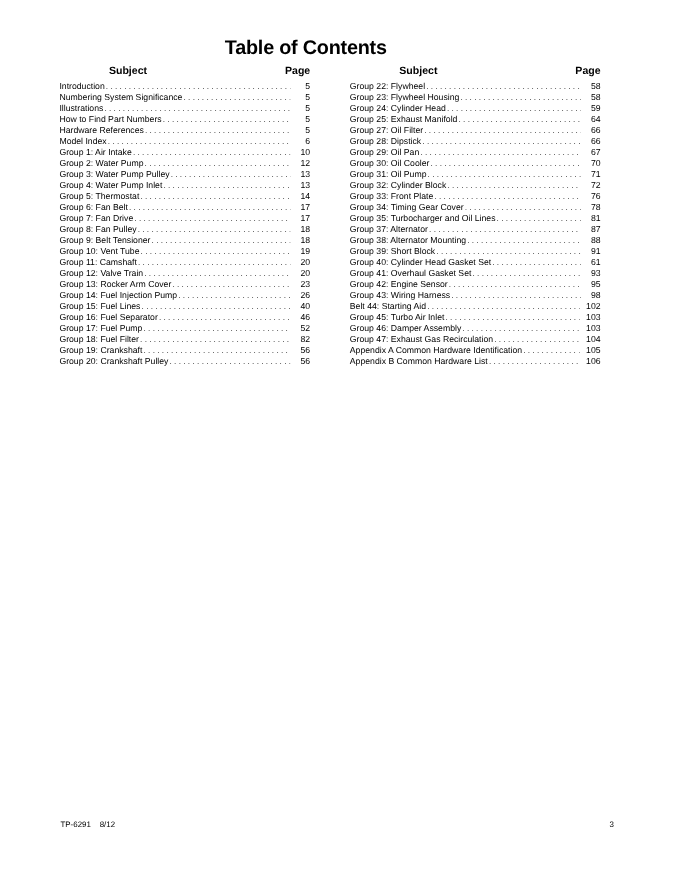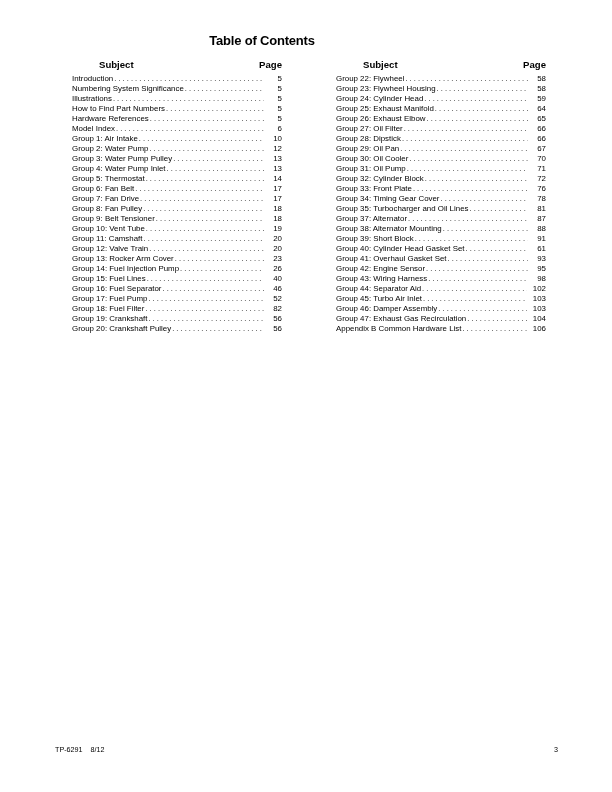--- a/index.html
+++ b/index.html
@@ -1,26 +1,26 @@
 <!DOCTYPE html>
 <html><head>
 <meta charset="utf-8">
 <style>
   html, body { margin: 0; padding: 0; background: #ffffff; }
   body { width: 612px; height: 792px; position: relative; overflow: hidden;
          font-family: "Liberation Sans", sans-serif; color: #000; }
-  .title { position: absolute; top: 33px; left: 0; width: 524px; text-align: center;
-           font-size: 13px; font-weight: bold; letter-spacing: -0.2px; }
+  .title { position: absolute; top: 33px; left: 16px; width: 524px; text-align: center;
+           font-size: 18px; font-weight: bold; letter-spacing: -0.2px; }
   .col { position: absolute; top: 59px; }
   .col.left { left: 54px; width: 228px; }
   .col.right { left: 318px; width: 228px; }
   .col-header { display: flex; justify-content: space-between; font-weight: bold;
                 font-size: 9.6px; height: 15px; line-height: 11px; margin-left: 45px; }
   .row { display: flex; align-items: flex-start; height: 10px; line-height: 10px;
-         font-size: 7.9px; white-space: nowrap; margin-left: 18px; }
+         font-size: 7.9px; white-space: nowrap; }
   .row .subj { flex: 0 0 auto; }
   .row .dots { flex: 1 1 auto; overflow: hidden; margin: 0 6px 0 1px;
                color: #000; letter-spacing: 1.9px; font-size: 7.5px; }
   .row .dots::before { content: ". . . . . . . . . . . . . . . . . . . . . . . . . . . . . . . . . . . . . . . . . . . . . . . . . . . . . . . . . ."; letter-spacing: 0; }
   .row .pg { flex: 0 0 auto; text-align: right; min-width: 12px; }
   .footer-left { position: absolute; top: 745px; left: 55px; font-size: 7.2px; }
   .footer-left span + span { margin-left: 8px; text-align: center; }
   .footer-right { position: absolute; top: 745px; right: 54px; font-size: 7.2px; }
 </style>
 </head>
@@ -187,25 +187,20 @@
         <span class="subj">Group 24:  Cylinder Head</span>
         <span class="dots"></span>
         <span class="pg">59</span>
       </div>
       <div class="row">
         <span class="subj">Group 25:  Exhaust Manifold</span>
         <span class="dots"></span>
         <span class="pg">64</span>
       </div>
       <div class="row">
-        <span class="subj">Group 26:  Exhaust Elbow</span>
-        <span class="dots"></span>
-        <span class="pg">65</span>
-      </div>
-      <div class="row">
         <span class="subj">Group 27:  Oil Filter</span>
         <span class="dots"></span>
         <span class="pg">66</span>
       </div>
       <div class="row">
         <span class="subj">Group 28:  Dipstick</span>
         <span class="dots"></span>
         <span class="pg">66</span>
       </div>
       <div class="row">
@@ -272,38 +267,43 @@
         <span class="subj">Group 42:  Engine Sensor</span>
         <span class="dots"></span>
         <span class="pg">95</span>
       </div>
       <div class="row">
         <span class="subj">Group 43:  Wiring Harness</span>
         <span class="dots"></span>
         <span class="pg">98</span>
       </div>
       <div class="row">
-        <span class="subj">Group 44:  Separator Aid</span>
+        <span class="subj">Belt 44:  Starting Aid</span>
         <span class="dots"></span>
         <span class="pg">102</span>
       </div>
       <div class="row">
         <span class="subj">Group 45:  Turbo Air Inlet</span>
         <span class="dots"></span>
         <span class="pg">103</span>
       </div>
       <div class="row">
         <span class="subj">Group 46:  Damper Assembly</span>
         <span class="dots"></span>
         <span class="pg">103</span>
       </div>
       <div class="row">
         <span class="subj">Group 47:  Exhaust Gas Recirculation</span>
         <span class="dots"></span>
         <span class="pg">104</span>
+      </div>
+      <div class="row">
+        <span class="subj">Appendix A Common Hardware Identification</span>
+        <span class="dots"></span>
+        <span class="pg">105</span>
       </div>
       <div class="row">
         <span class="subj">Appendix B Common Hardware List</span>
         <span class="dots"></span>
         <span class="pg">106</span>
       </div>
     </div>
 </div>
 
 <div class="footer-left">

